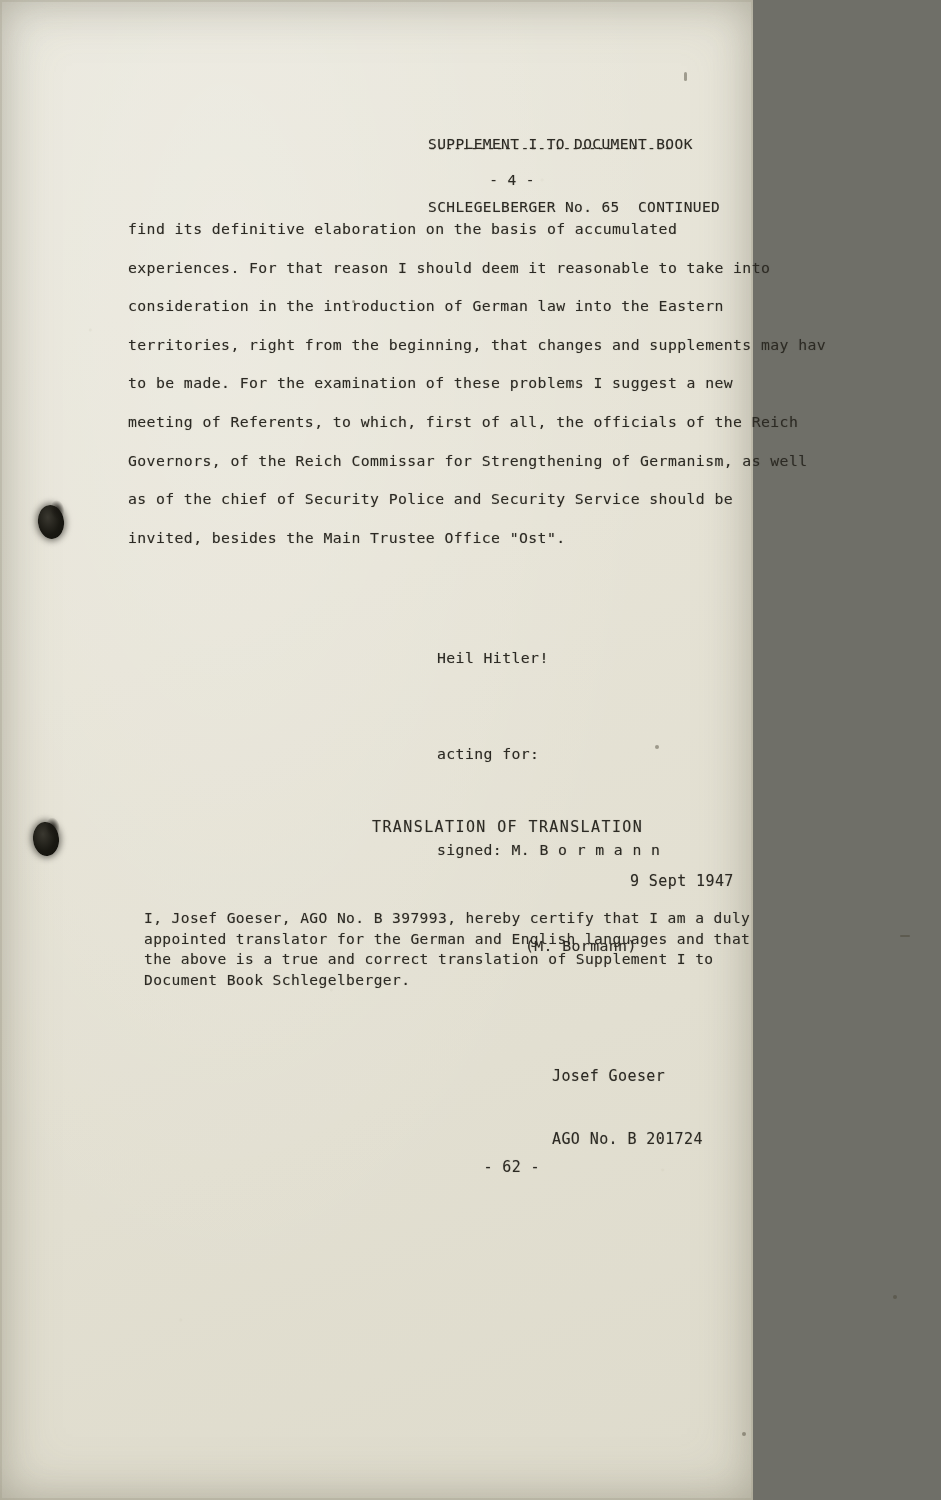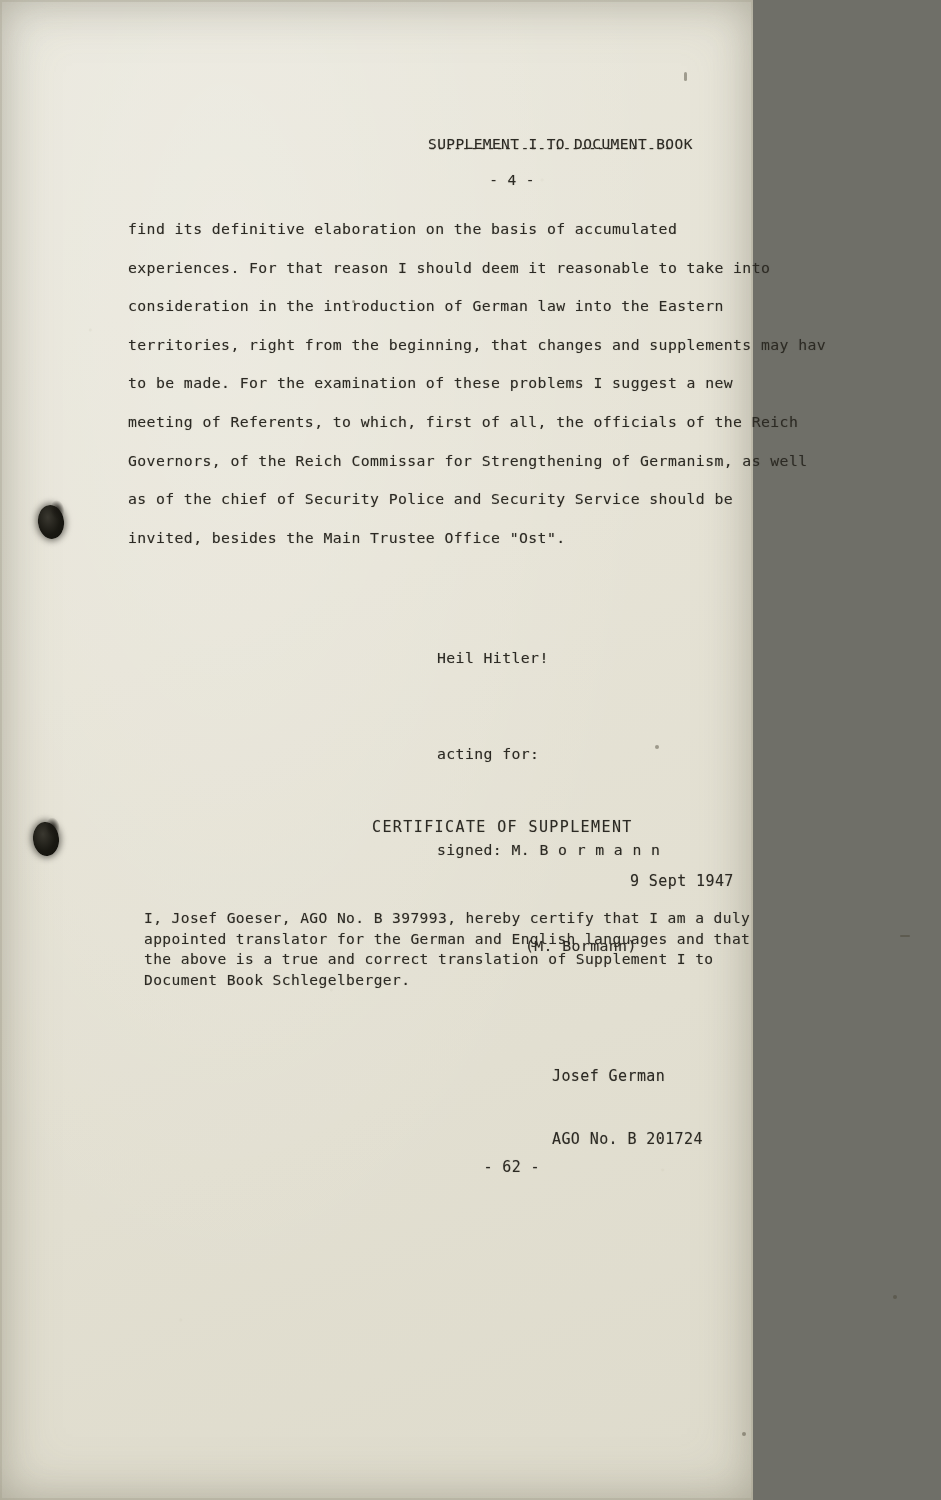--- a/index.html
+++ b/index.html
@@ -193,20 +193,21 @@
 
   <div class="speck" style="left:684px; top:72px; width:3px; height:9px; border-radius:2px;"></div>
   <div class="speck" style="left:655px; top:745px; width:4px; height:4px;"></div>
   <div class="speck" style="left:900px; top:935px; width:10px; height:2px; border-radius:1px;"></div>
   <div class="speck" style="left:893px; top:1295px; width:4px; height:4px;"></div>
   <div class="speck" style="left:742px; top:1432px; width:4px; height:4px;"></div>
   <div class="speck" style="left:352px; top:300px; width:3px; height:3px;"></div>
 
   <div id="header-block" class="typed">
     <div>SUPPLEMENT I TO DOCUMENT BOOK</div>
+    <div>SCHLEGELBERGER No. 65  CONTINUED</div>
   </div>
 
   <div id="header-rule" class="typed">-----------------------------</div>
 
   <div id="page-number-top" class="typed">- 4 -</div>
 
   <div id="body-text" class="typed">find its definitive elaboration on the basis of accumulated
 experiences. For that reason I should deem it reasonable to take into
 consideration in the introduction of German law into the Eastern
 territories, right from the beginning, that changes and supplements may hav
@@ -216,27 +217,27 @@
 as of the chief of Security Police and Security Service should be
 invited, besides the Main Trustee Office "Ost".</div>
 
   <div id="closing" class="typed">
     <span class="indent1">Heil Hitler!</span>
     <span class="indent1">acting for:</span>
     <span class="indent1">signed: M. B o r m a n n</span>
     <span class="indent2">(M. Bormann)</span>
   </div>
 
-  <div id="cert-title" class="typed">CERTIFICATE OF SUPPLEMENT</div>
+  <div id="cert-title" class="typed">TRANSLATION OF TRANSLATION</div>
   <div id="cert-date" class="typed">9 Sept 1947</div>
   <div id="cert-body" class="typed">I, Josef Goeser, AGO No. B 397993, hereby certify that I am a duly
 appointed translator for the German and English languages and that
 the above is a true and correct translation of Supplement I to
 Document Book Schlegelberger.</div>
 
   <div id="cert-sign" class="typed">
-    <div>Josef German</div>
+    <div>Josef Goeser</div>
     <div>AGO No. B 201724</div>
   </div>
 
   <div id="page-number-bottom" class="typed">- 62 -</div>
 
 </div>
 
 </body></html>

